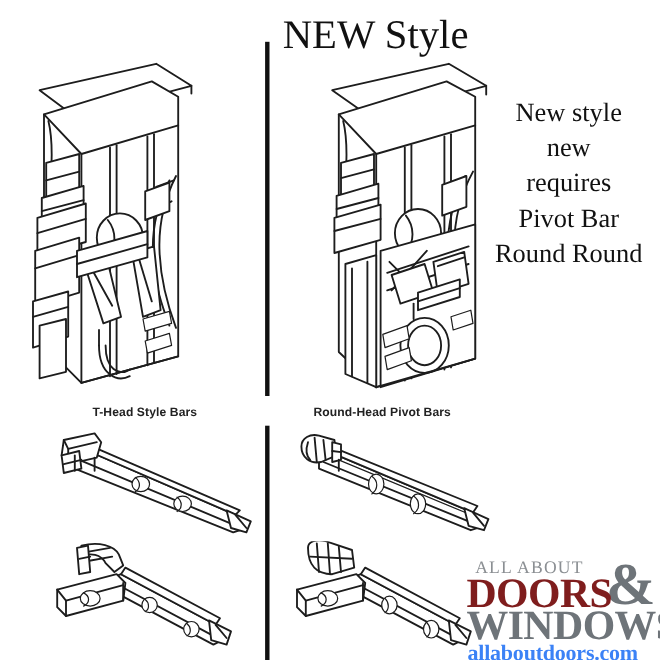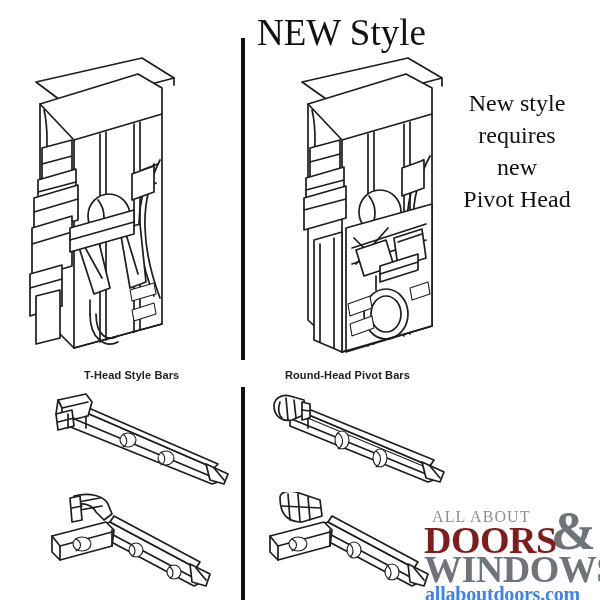--- a/index.html
+++ b/index.html
@@ -273,23 +273,24 @@
 
       <polyline class="ln" points="66,300 156,274"></polyline>
     </svg>
   </div>
 
   <div class="caption" id="caption-left">T-Head Style Bars</div>
   <div class="caption" id="caption-right">Round-Head Pivot Bars</div>
 
   <div id="note-block">
     <span class="note-line">New style</span>
+    <span class="note-line">new</span>
     <span class="note-line">requires</span>
-    <span class="note-line">new</span>
-    <span class="note-line">Pivot Head</span>
+    <span class="note-line">Pivot Bar</span>
+    <span class="note-line">Round Round</span>
   </div>
 
   <div class="drawing" id="bar-old-1">
     <svg viewBox="0 0 205 98" xmlns="http://www.w3.org/2000/svg">
 
       <polygon class="fillw" points="42,18 176,76 186,88 174,92 30,34 30,22"></polygon>
 
       <polygon class="fillw" points="42,18 176,76 180,72 46,14"></polygon>
       <polyline class="ln" points="34,26 172,84"></polyline>
 

